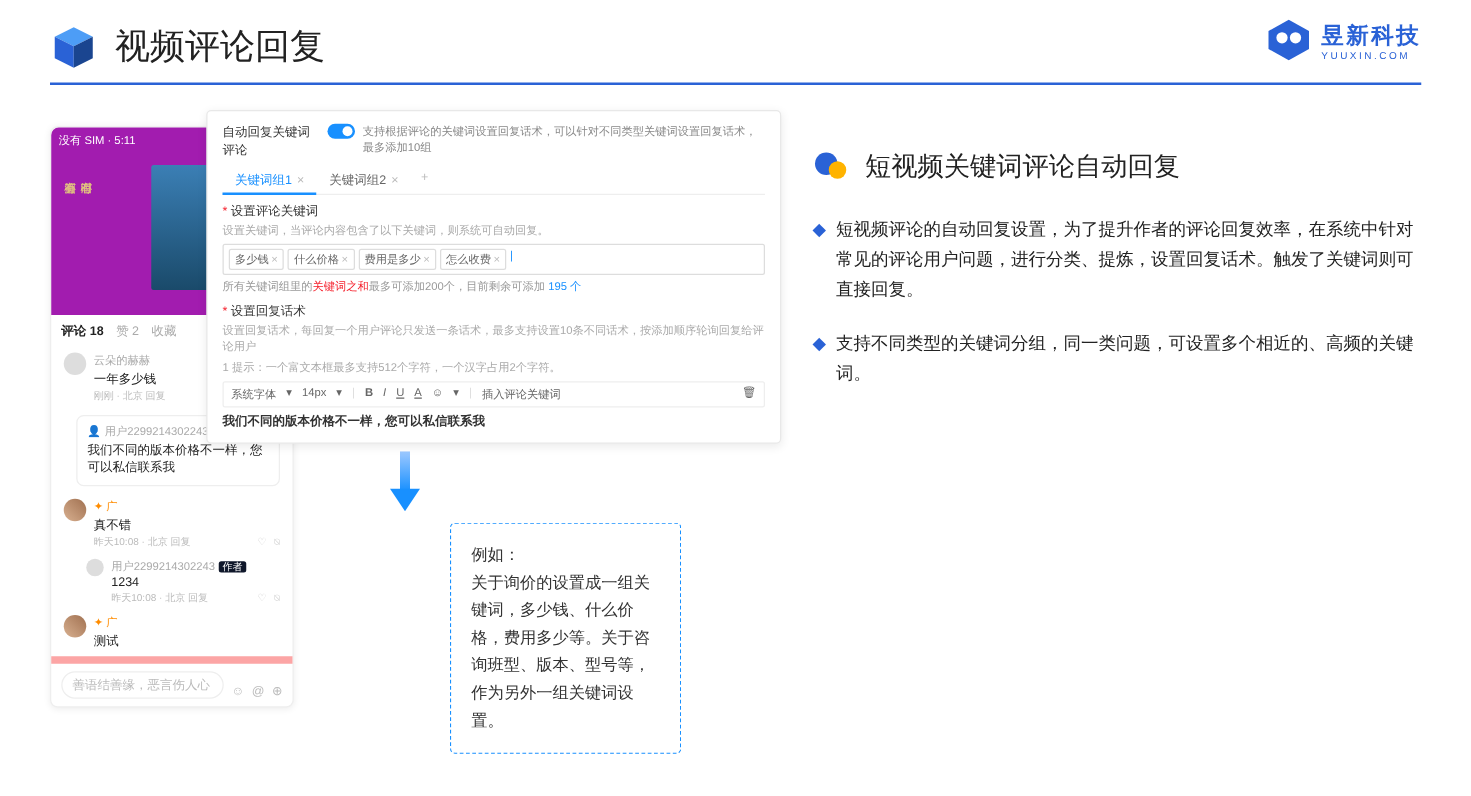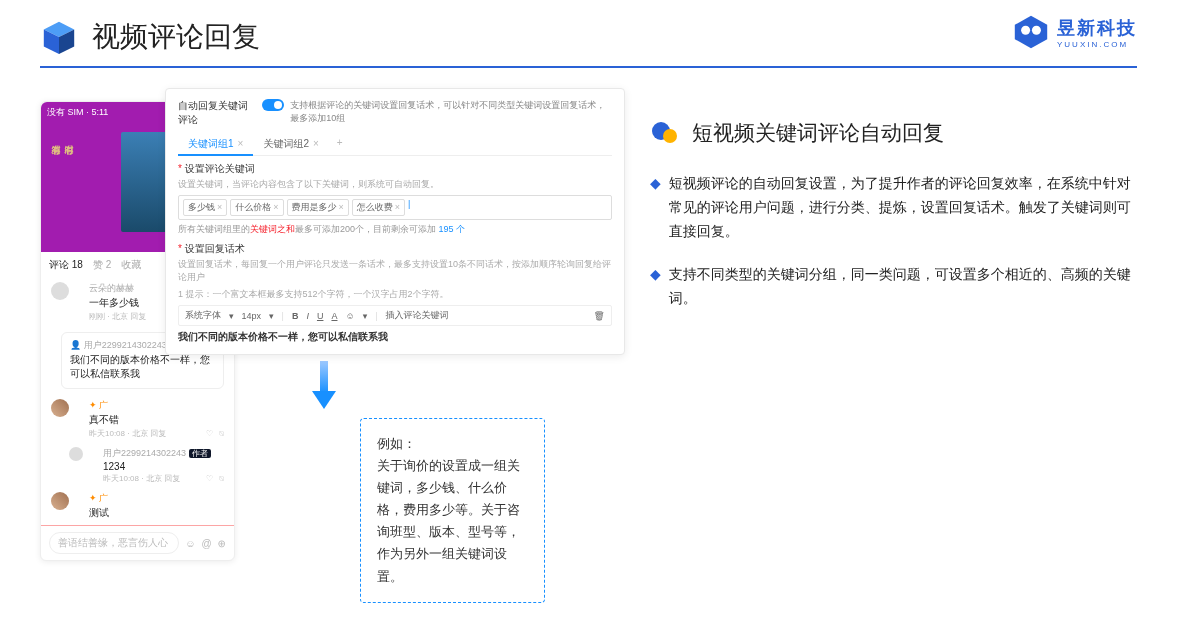--- a/index.html
+++ b/index.html
@@ -28,43 +28,43 @@
 .plus{color:#bbb;padding:4px 8px}
 .sp-label{font-size:10px;color:#333;margin:4px 0 2px}
 .sp-label::before{content:"* ";color:#f5222d}
 .sp-sub{font-size:9px;color:#aaa;margin-bottom:4px}
 .kw-input{border:1px solid #ddd;border-radius:2px;padding:3px 4px;display:flex;flex-wrap:wrap;gap:3px;align-items:flex-start;font-size:9px}
 .kw-tag{border:1px solid #ddd;border-radius:2px;padding:1px 4px;color:#666}
 .kw-tag .x{color:#bbb;margin-left:2px}
 .kw-note{font-size:9px;color:#999;margin:3px 0 6px}
 .kw-note .red{color:#f5222d}
 .kw-note .blue{color:#1890ff}
-.toolbar{display:flex;align-items:center;gap:8px;border:1px solid #eee;border-radius:2px;padding:3px 6px;font-size:9px;color:#666;margin:4px 0}
+.toolbar{display:flex;gap:8px;border:1px solid #eee;border-radius:2px;padding:3px 6px;font-size:9px;color:#666;margin:4px 0}
 .reply-text{font-size:10px;font-weight:bold;color:#333}
 .arrow-down{position:absolute;top:273px;left:272px;width:24px;height:50px;z-index:2}
 .phone{position:absolute;top:13px;left:0;width:195px;background:#fff;border:1px solid #eee;border-radius:6px;box-shadow:0 1px 6px rgba(0,0,0,.08);font-size:10px;color:#333}
 .phone-top{background:#a21caf;height:150px;border-radius:6px 6px 0 0;position:relative;overflow:hidden}
 .phone-status{color:#fff;font-size:9px;padding:4px 6px}
 .phone-img{position:absolute;top:30px;left:80px;width:80px;height:100px;background:linear-gradient(180deg,#3b7fb5,#1a4a6a);border-radius:2px}
 .phone-sidetext{position:absolute;top:36px;left:8px;color:#e0c080;font-size:9px;writing-mode:vertical-rl}
 .phone-tabs{display:flex;padding:6px 8px;font-size:10px;gap:10px}
-.phone-tabs .ct{font-weight:normal;color:#222}
+.phone-tabs .ct{font-weight:bold;color:#222}
 .phone-tabs .grey{color:#aaa}
-.comment{padding:4px 10px;display:flex;gap:20px}
+.comment{padding:4px 10px;display:flex;gap:6px}
 .avatar{width:18px;height:18px;background:#ddd;border-radius:50%;flex:none}
 .avatar.img{background:linear-gradient(45deg,#d8b090,#a07050)}
 .c-body{flex:1}
 .c-name{color:#aaa;font-size:9px}
 .c-text{font-size:10px;color:#222;margin:1px 0}
 .c-meta{font-size:8px;color:#bbb;display:flex;gap:6px;align-items:center}
 .c-meta .heart{margin-left:auto;color:#ccc}
 .reply-bubble{margin:6px 10px 6px 20px;border:1px solid #eee;border-radius:6px;padding:6px 8px;background:#fff}
 .badge{background:#0f172a;color:#fff;font-size:8px;padding:0 3px;border-radius:2px;margin-left:3px}
 .label-orange{color:#ff8c00;font-size:9px}
-.input-bar{border-top:1px solid #fca5a5;padding:6px 8px;display:flex;align-items:center;gap:6px;font-size:10px;color:#bbb}
+.input-bar{border-top:6px solid #fca5a5;padding:6px 8px;display:flex;align-items:flex-end;gap:6px;font-size:10px;color:#bbb}
 .input-bar .field{flex:1;border:1px solid #eee;border-radius:12px;padding:3px 8px}
 .example-box{position:absolute;top:330px;left:320px;width:185px;border:1.5px dashed #1890ff;border-radius:4px;padding:14px 16px;font-size:13px;color:#333;line-height:1.7}
 .right{flex:1;padding-left:50px;padding-top:30px}
 .r-head{display:flex;align-items:center;margin-bottom:24px}
 .r-icon{width:30px;height:30px;margin-right:12px}
 .r-title{font-size:21px;color:#222;font-weight:500}
 .bullet{display:flex;margin-bottom:20px;font-size:14px;color:#222;line-height:1.7}
 .bullet-mark{color:#2a62d6;margin-right:8px;flex:none}
 </style>
 </head>

